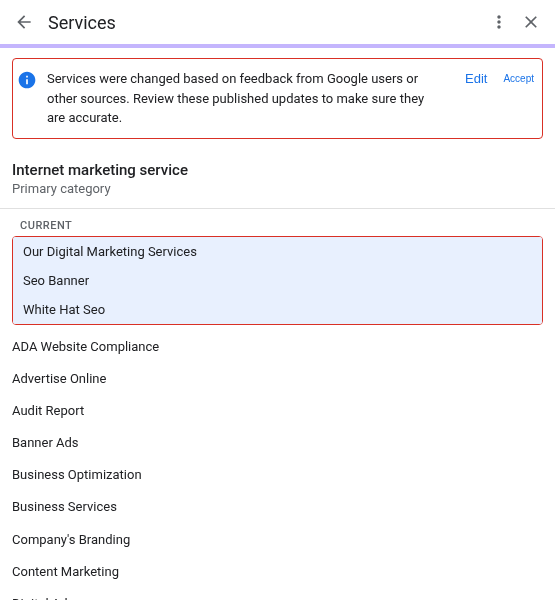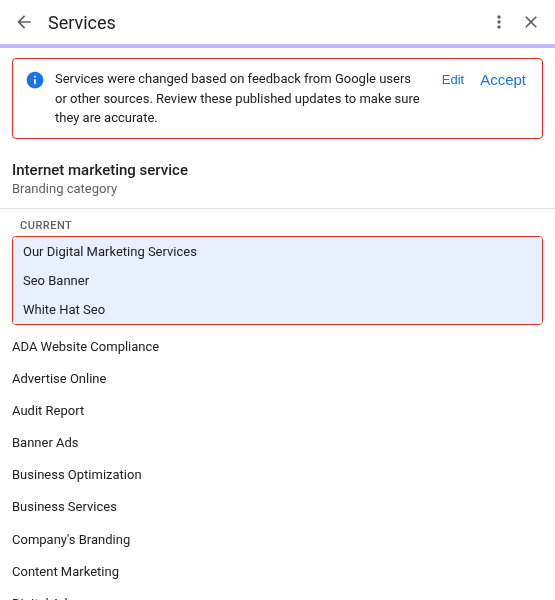--- a/index.html
+++ b/index.html
@@ -54,21 +54,21 @@
       justify-content: center;
       color: #5f6368;
       cursor: pointer;
       font-size: 18px;
     }
 
     .notification-banner {
       margin: 10px 12px;
       border: 1.5px solid #d93025;
       border-radius: 4px;
-      padding: 10px 12px;
+      padding: 10px 4px;
       display: flex;
       align-items: flex-start;
       gap: 10px;
       background: #fff;
     }
 
     .notification-icon {
       width: 20px;
       height: 20px;
       min-width: 20px;
@@ -96,21 +96,21 @@
       font-size: 13px;
       font-weight: 500;
       cursor: pointer;
       background: none;
       border: none;
       padding: 2px 4px;
     }
 
     .btn-accept {
       color: #1a73e8;
-      font-size: 15px;
+      font-size: 10px;
       font-weight: 500;
       cursor: pointer;
       background: none;
       border: none;
       padding: 2px 4px;
     }
 
     .service-header {
       padding: 12px 12px 4px 12px;
     }
@@ -226,21 +226,21 @@
     </div>
     <span class="notification-text">Services were changed based on feedback from Google users or other sources. Review these published updates to make sure they are accurate.</span>
     <div class="notification-actions">
       <button class="btn-edit">Edit</button>
       <button class="btn-accept">Accept</button>
     </div>
   </div>
 
   <div class="service-header">
     <div class="service-title">Internet marketing service</div>
-    <div class="service-subtitle">Branding category</div>
+    <div class="service-subtitle">Primary category</div>
   </div>
   <div class="divider"></div>
 
   <div class="section-label">CURRENT</div>
 
   <div class="current-section" id="current-section">
       <div class="current-item">Our Digital Marketing Services</div>
       <div class="current-item">Seo Banner</div>
       <div class="current-item">White Hat Seo</div>
     </div>

